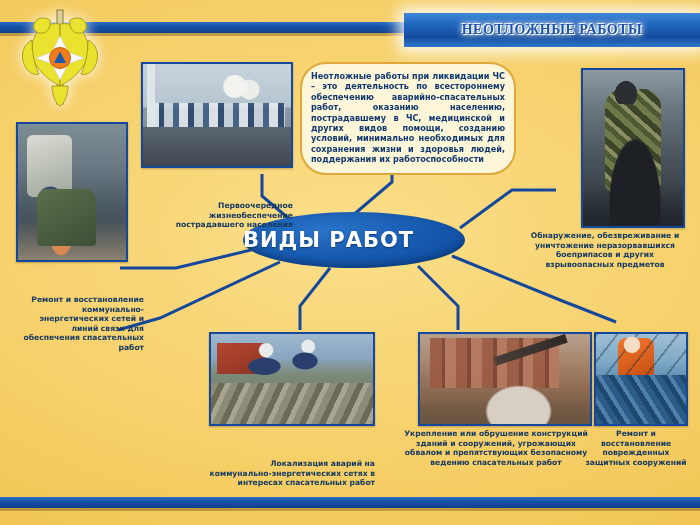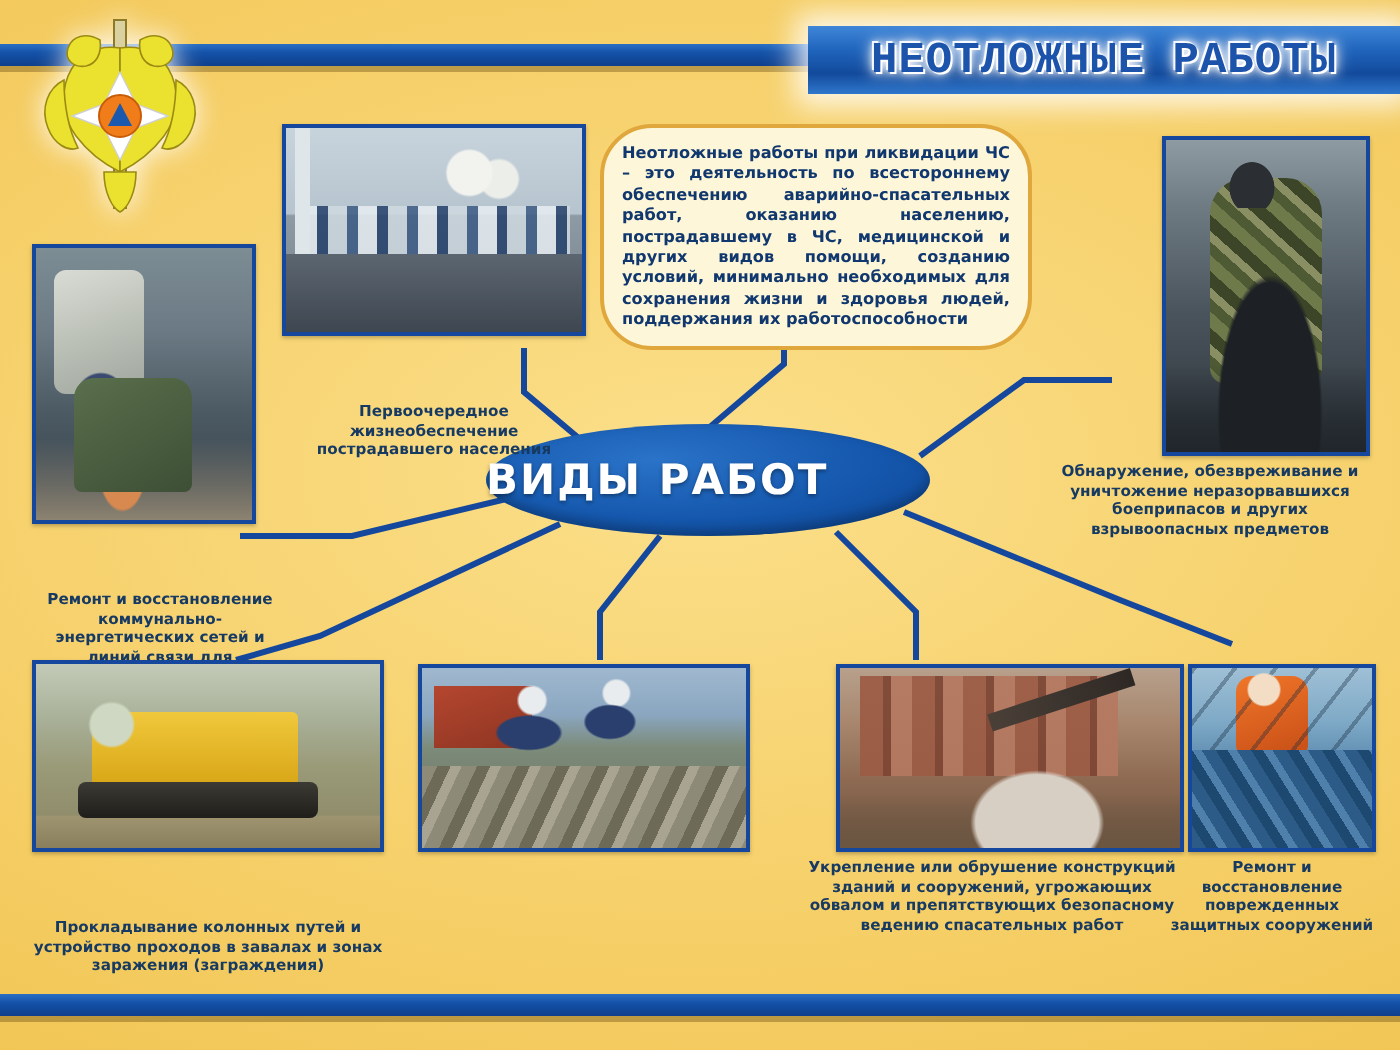--- a/index.html
+++ b/index.html
@@ -29,22 +29,22 @@
   .stripe-shadow.bottom{top:508px;}
 
   
   #title-banner{
     position:absolute;left:404px;top:13px;width:296px;height:34px;
     background:linear-gradient(to bottom,#3f86d8 0%,#2065bd 35%,#124a9c 70%,#2f77cc 100%);
     display:flex;align-items:center;justify-content:center;
     box-shadow:0 0 14px 6px rgba(255,255,255,.85);
   }
   #title-text{
-    font-family:Liberation Mono, monospace;
-    font-weight:bold;font-size:22px;letter-spacing:.5px;
+    font-family:Liberation Serif, serif;
+    font-weight:bold;font-size:14px;letter-spacing:.5px;
     color:#1c53ab;
     text-shadow:
       0 0 3px #ffffff, 0 0 6px #ffffff, 0 0 9px #ffffff,
       1px 1px 0 #ffffff, -1px -1px 0 #e9f2ff;
     white-space:nowrap;
   }
 
   
   #emblem{position:absolute;left:12px;top:6px;width:96px;height:104px;}
   #emblem svg{display:block;filter:drop-shadow(0 0 7px rgba(255,255,255,.95));}
@@ -91,21 +91,21 @@
     box-sizing:border-box;
     overflow:hidden;position:relative;
     box-shadow:0 1px 2px rgba(0,0,0,.25);
   }
   .caption{
     font-family:"DejaVu Sans", sans-serif;
     font-size:7.6px;line-height:9.6px;font-weight:bold;
     color:#173a63;margin-top:3px;
   }
   .cap-center{text-align:center;}
-  .cap-left{text-align:center;margin-top:33px;}
+  .cap-left{text-align:right;margin-top:33px;}
 
   
   .sc{position:absolute;left:0;top:0;right:0;bottom:0;}
 
   
   .p1{background:linear-gradient(to bottom,#c8d4dc 0%,#b6c4cf 42%,#8e9aa4 43%,#6f7b86 100%);}
   .p1::before{content:"";position:absolute;left:4%;top:38%;width:92%;height:30%;
     background:repeating-linear-gradient(90deg,#e8eef2 0 7%,#24406a 7% 11%,#cfd9e0 11% 18%,#3b5a83 18% 22%);opacity:.85;}
   .p1::after{content:"";position:absolute;left:0;top:62%;width:100%;height:38%;
     background:linear-gradient(to bottom,#5c6671,#3e4750);}
@@ -263,31 +263,26 @@
     <div class="caption cap-left" style="width:128px;">Ремонт и восстановление коммунально-энергетических сетей и линий связи для обеспечения спасательных работ</div>
   </div>
 
   <div class="card" style="left:581px;top:68px;width:104px;">
     <div class="photo p3" style="width:104px;height:160px;">
         <div class="sc"></div>
       </div>
     <div class="caption cap-center" style="width:160px;margin-left:-56px;text-align:center;">Обнаружение, обезвреживание и уничтожение неразорвавшихся боеприпасов и других взрывоопасных предметов</div>
   </div>
 
-  <div class="card" style="left:16px;top:330px;width:176px;">
-    <div class="photo p4" style="width:176px;height:96px;">
-        <div class="sc"></div>
-      </div>
-    <div class="caption cap-left" style="width:176px;">Прокладывание колонных путей и устройство проходов в завалах и зонах заражения (заграждения)</div>
-  </div>
 
   <div class="card" style="left:209px;top:332px;width:166px;">
     <div class="photo p5" style="width:166px;height:94px;">
         <div class="sc"></div>
       </div>
+    <div class="caption cap-left" style="width:166px;">Локализация аварий на коммунально-энергетических сетях в интересах спасательных работ</div>
   </div>
 
   <div class="card" style="left:391px;top:332px;width:174px;padding-left:27px;">
     <div class="photo p6" style="width:174px;height:94px;">
         <div class="sc"></div>
       </div>
     <div class="caption cap-center" style="width:192px;margin-left:-18px;">Укрепление или обрушение конструкций зданий и сооружений, угрожающих обвалом и препятствующих безопасному ведению спасательных работ</div>
   </div>
 
   <div class="card" style="left:594px;top:332px;width:84px;">

